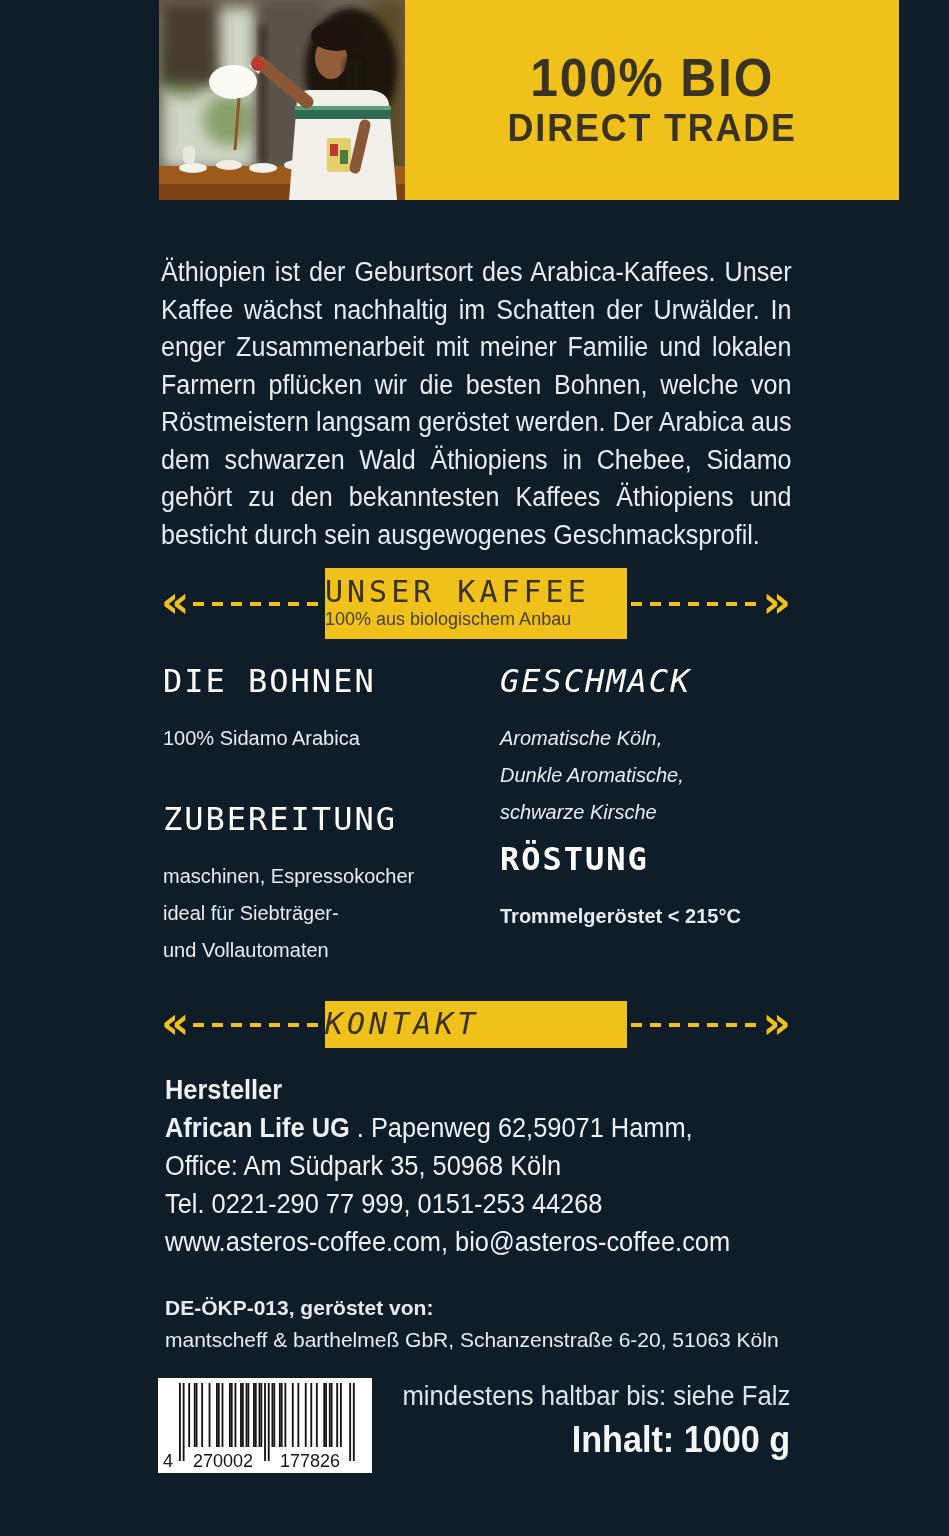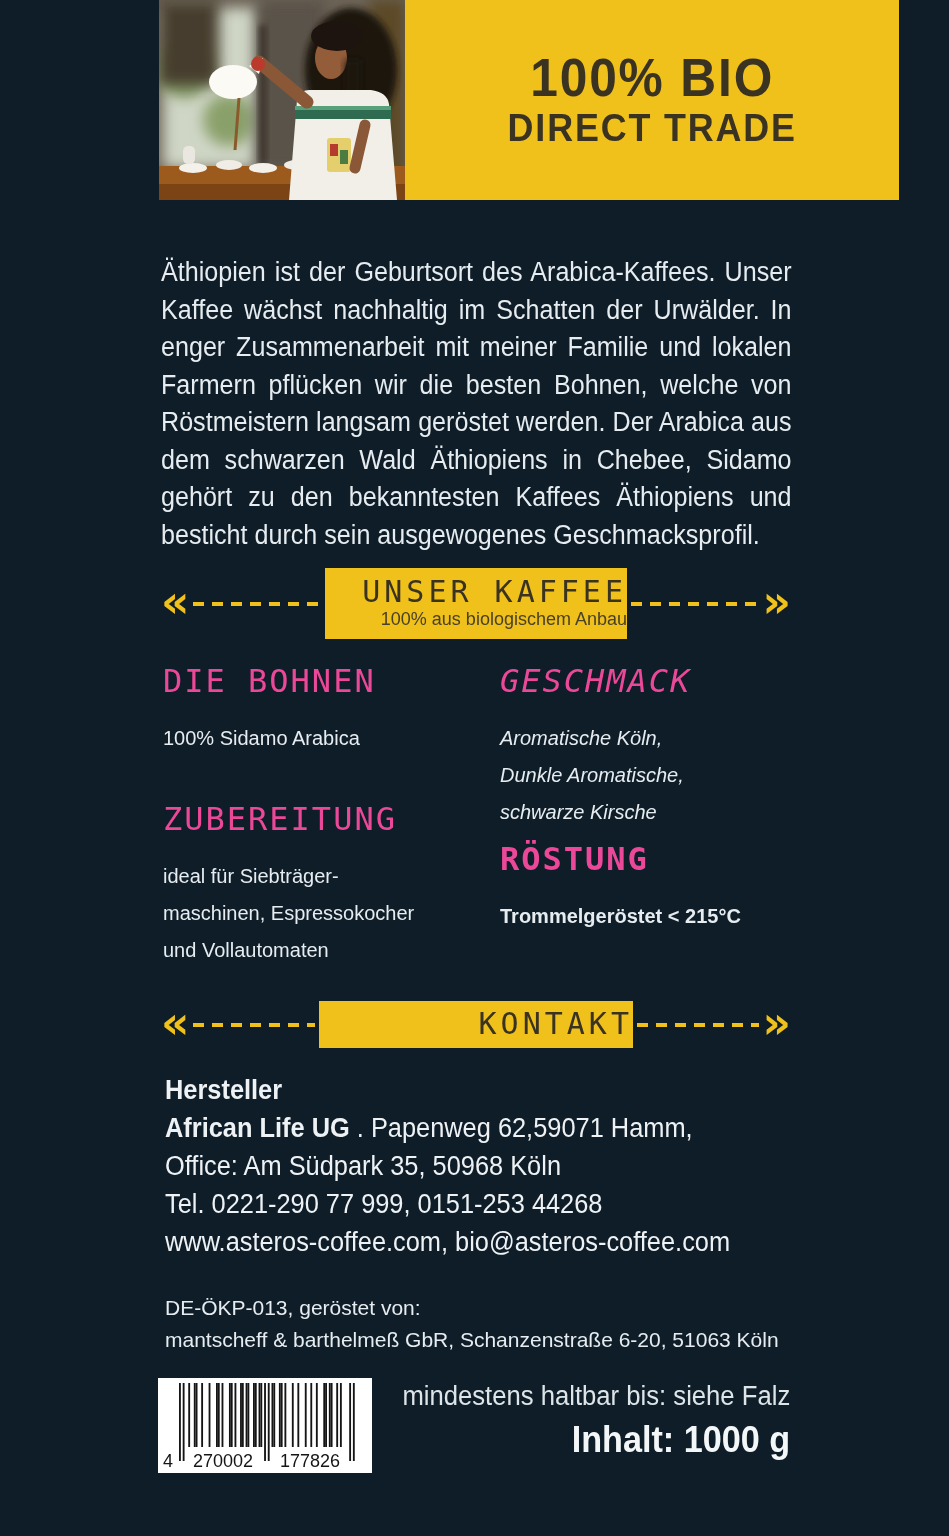--- a/index.html
+++ b/index.html
@@ -17,45 +17,45 @@
   
   .intro{position:absolute;top:227px;left:161px;width:678px;transform:scaleX(.93);transform-origin:0 0;
          font-size:27px;line-height:37.5px;text-align:justify;color:#e6ecef;}
 
   
   .banner{position:absolute;left:161px;width:630px;display:flex;align-items:center;}
   .banner .dash{flex:1;height:4px;margin:0 4px;
         background:repeating-linear-gradient(90deg,#f0c11b 0 11px,transparent 11px 19px);}
   .banner .arrow{color:#f0c11b;font-size:44px;font-weight:700;line-height:40px;height:44px;
         font-family:"DejaVu Sans",sans-serif;flex:none;}
-  .banner-box{flex:none;width:302px;background:#f0c11b;text-align:right;color:#3a3322;}
+  .banner-box{flex:none;width:302px;background:#f0c11b;text-align:left;color:#3a3322;}
   #banner-unser .banner-box{padding:7px 0 9px 0;}
-  #banner-kontakt .banner-box{padding:6px 0 8px 12px;}
+  #banner-kontakt .banner-box{padding:6px 0 8px 0;font-style:italic;}
   .banner-title{font-family:"DejaVu Sans Mono","Liberation Mono",monospace;font-size:30px;
         letter-spacing:4px;line-height:1.1;white-space:nowrap;}
   .banner-sub{font-size:18px;letter-spacing:0;margin-top:1px;color:#4a4128;}
 
   
   .sec{position:absolute;}
   .sec-title{font-family:"DejaVu Sans Mono","Liberation Mono",monospace;font-size:32px;
-        letter-spacing:2px;color:#ec4899;white-space:nowrap;}
+        letter-spacing:2px;color:#ffffff;white-space:nowrap;}
   .sec-body{font-size:20px;line-height:37px;color:#e6ecef;margin-top:20px;}
   #sec-bohnen{top:662px;left:163px;}
   #sec-geschmack{top:662px;left:500px;font-style:italic;}
   #sec-zubereitung{top:800px;left:163px;}
   #sec-roestung{top:840px;left:500px;font-weight:bold;}
 
   
   .contact{position:absolute;top:1071px;left:165px;width:672px;transform:scaleX(.94);
         transform-origin:0 0;font-size:27px;line-height:38px;color:#eef2f4;}
   .contact .b{font-weight:700;}
 
   
   .eco{position:absolute;top:1292px;left:165px;width:660px;font-size:21px;line-height:32px;color:#e6ecef;}
-  .eco .b{font-weight:400;}
+  .eco .b{font-weight:700;}
 
   
   .barcode{position:absolute;top:1378px;left:158px;width:214px;height:95px;background:#ffffff;}
   .footer-right{position:absolute;top:1381px;right:159px;text-align:right;
         transform:scaleX(.95);transform-origin:100% 0;}
   .mhd{font-size:27px;color:#dde5e9;}
   .inhalt{font-size:36px;font-weight:700;margin-top:7px;color:#f4f7f8;}
 </style>
 </head>
 <body>
@@ -141,22 +141,22 @@
     <div class="sec-body">
       <div>Aromatische Köln,</div>
       <div>Dunkle Aromatische,</div>
       <div>schwarze Kirsche</div>
     </div>
   </div>
 
   <div class="sec" id="sec-zubereitung">
     <div class="sec-title">ZUBEREITUNG</div>
     <div class="sec-body">
+      <div>maschinen, Espressokocher</div>
       <div>ideal für Siebträger-</div>
-      <div>maschinen, Espressokocher</div>
       <div>und Vollautomaten</div>
     </div>
   </div>
 
   <div class="sec" id="sec-roestung">
     <div class="sec-title">RÖSTUNG</div>
     <div class="sec-body">Trommelgeröstet &lt; 215°C</div>
   </div>
 
   <div class="banner" id="banner-kontakt" style="top:1001px;">

